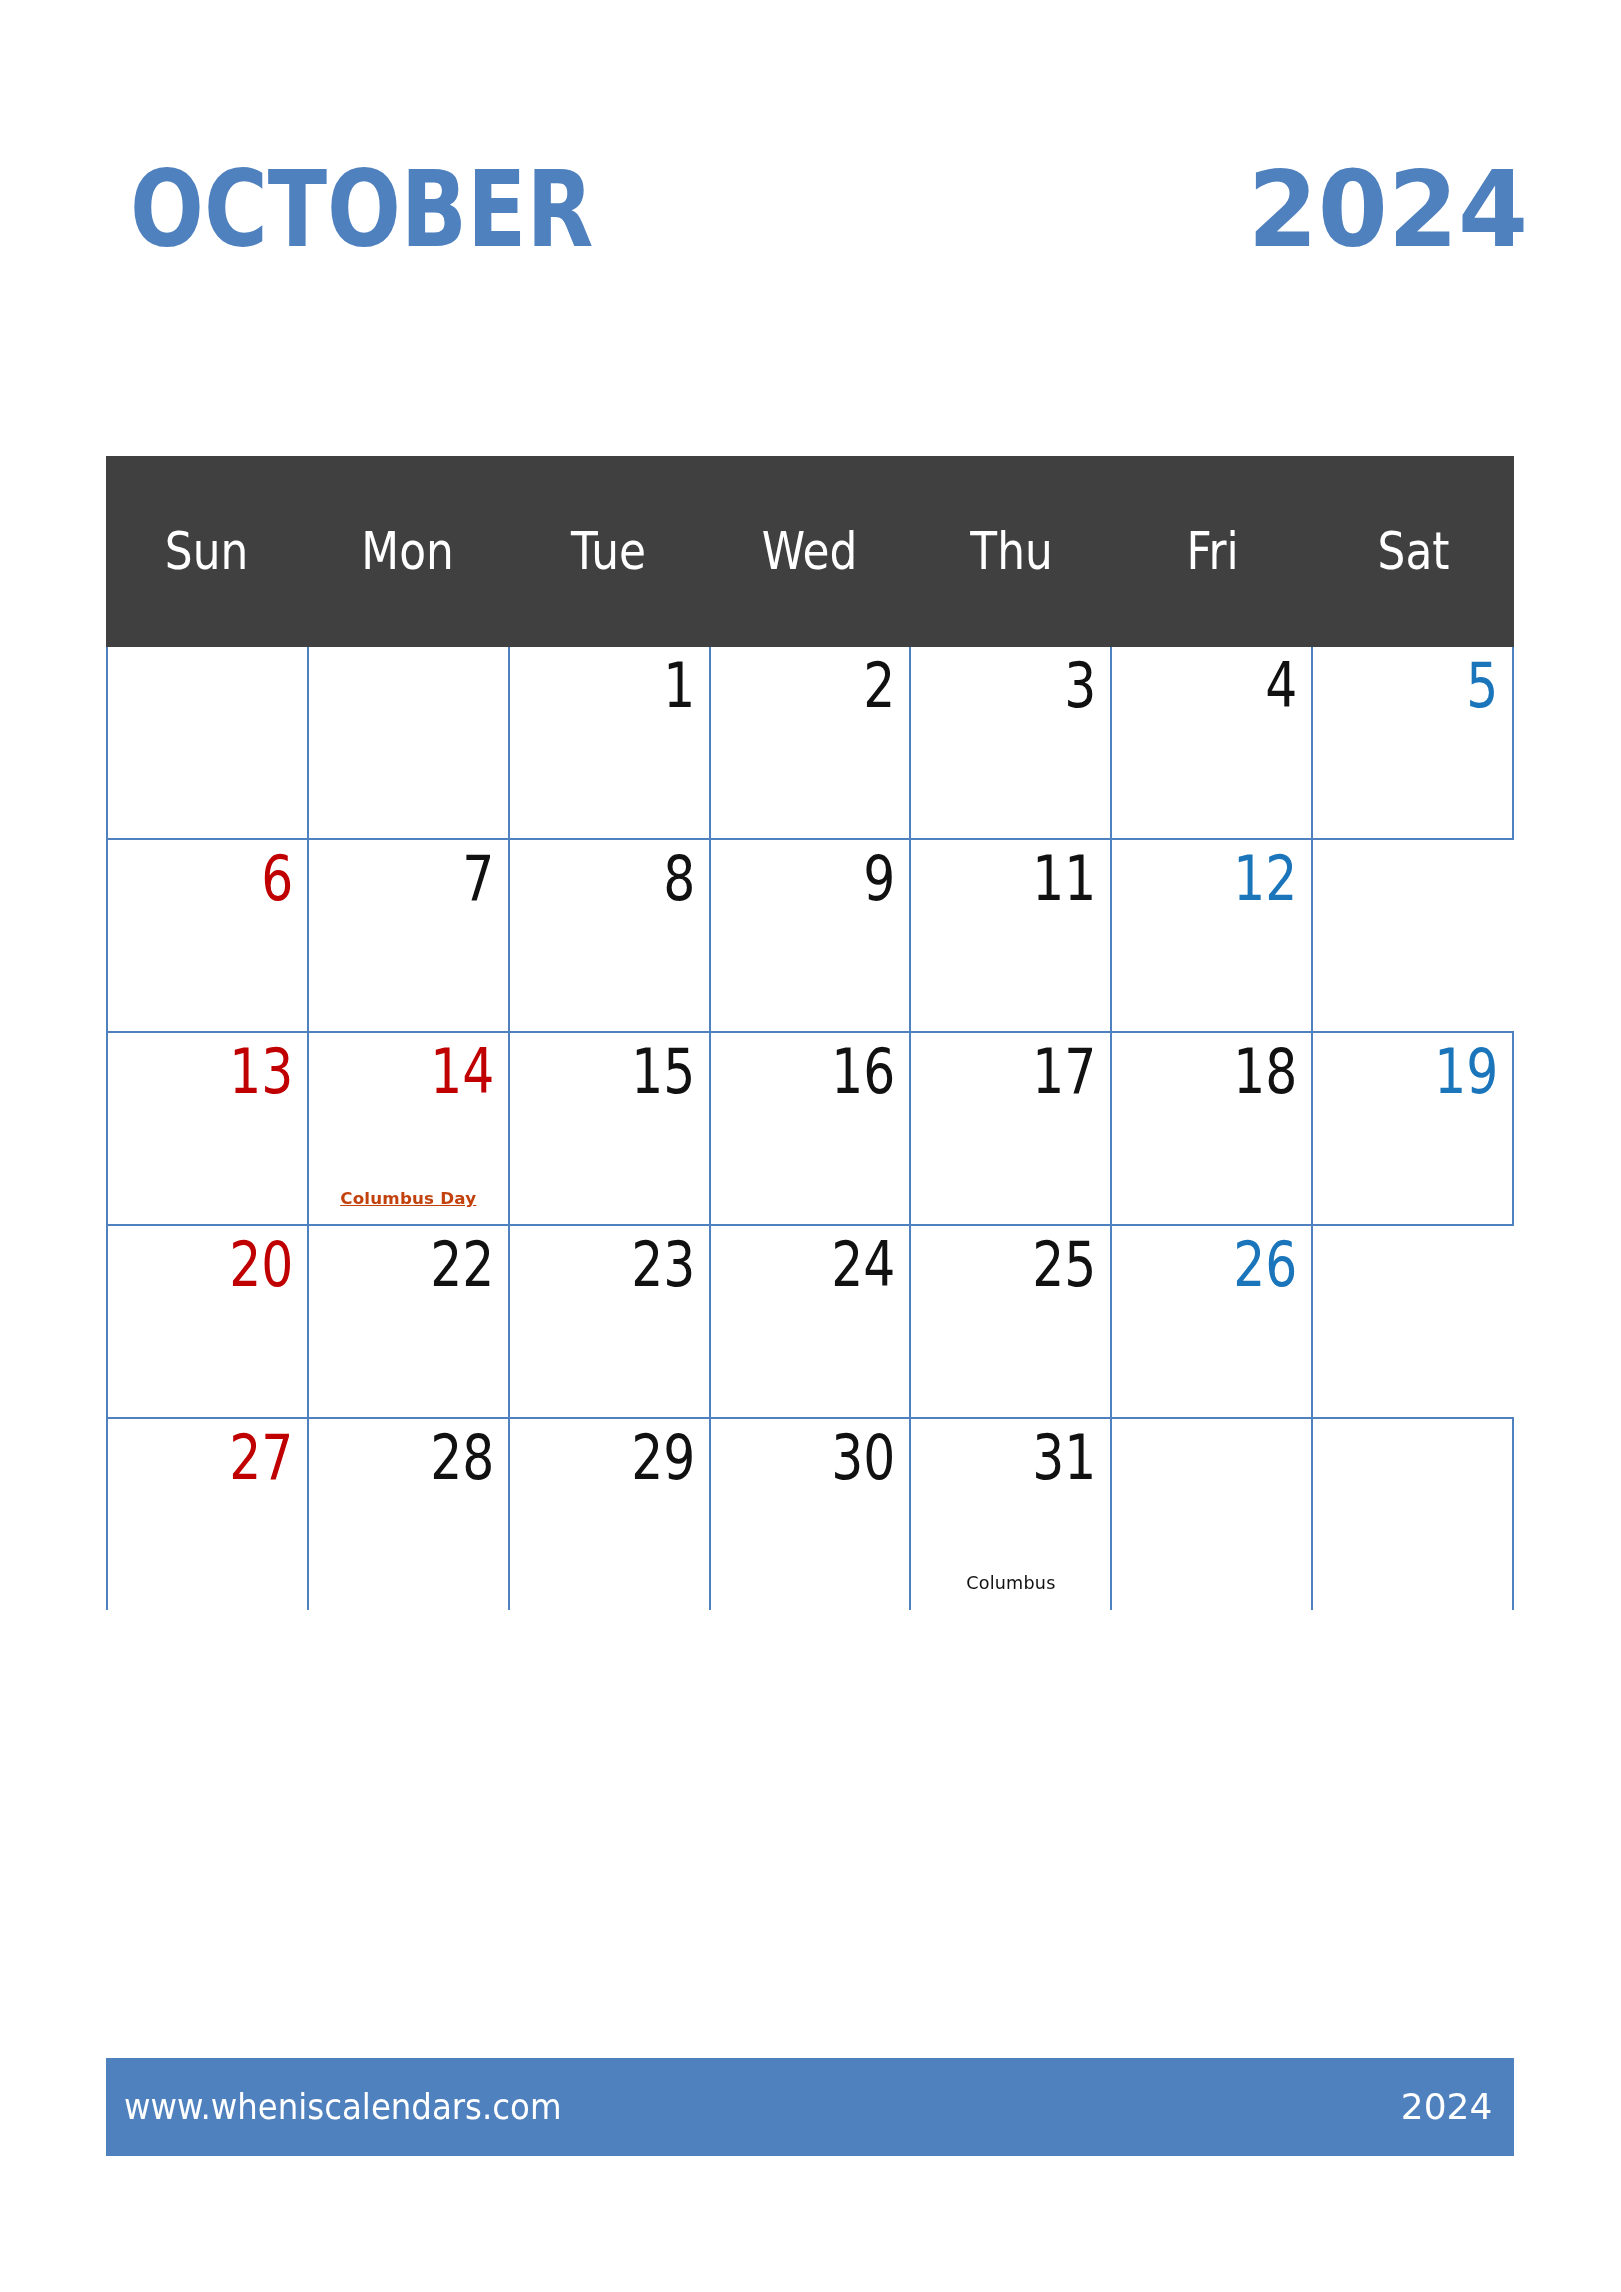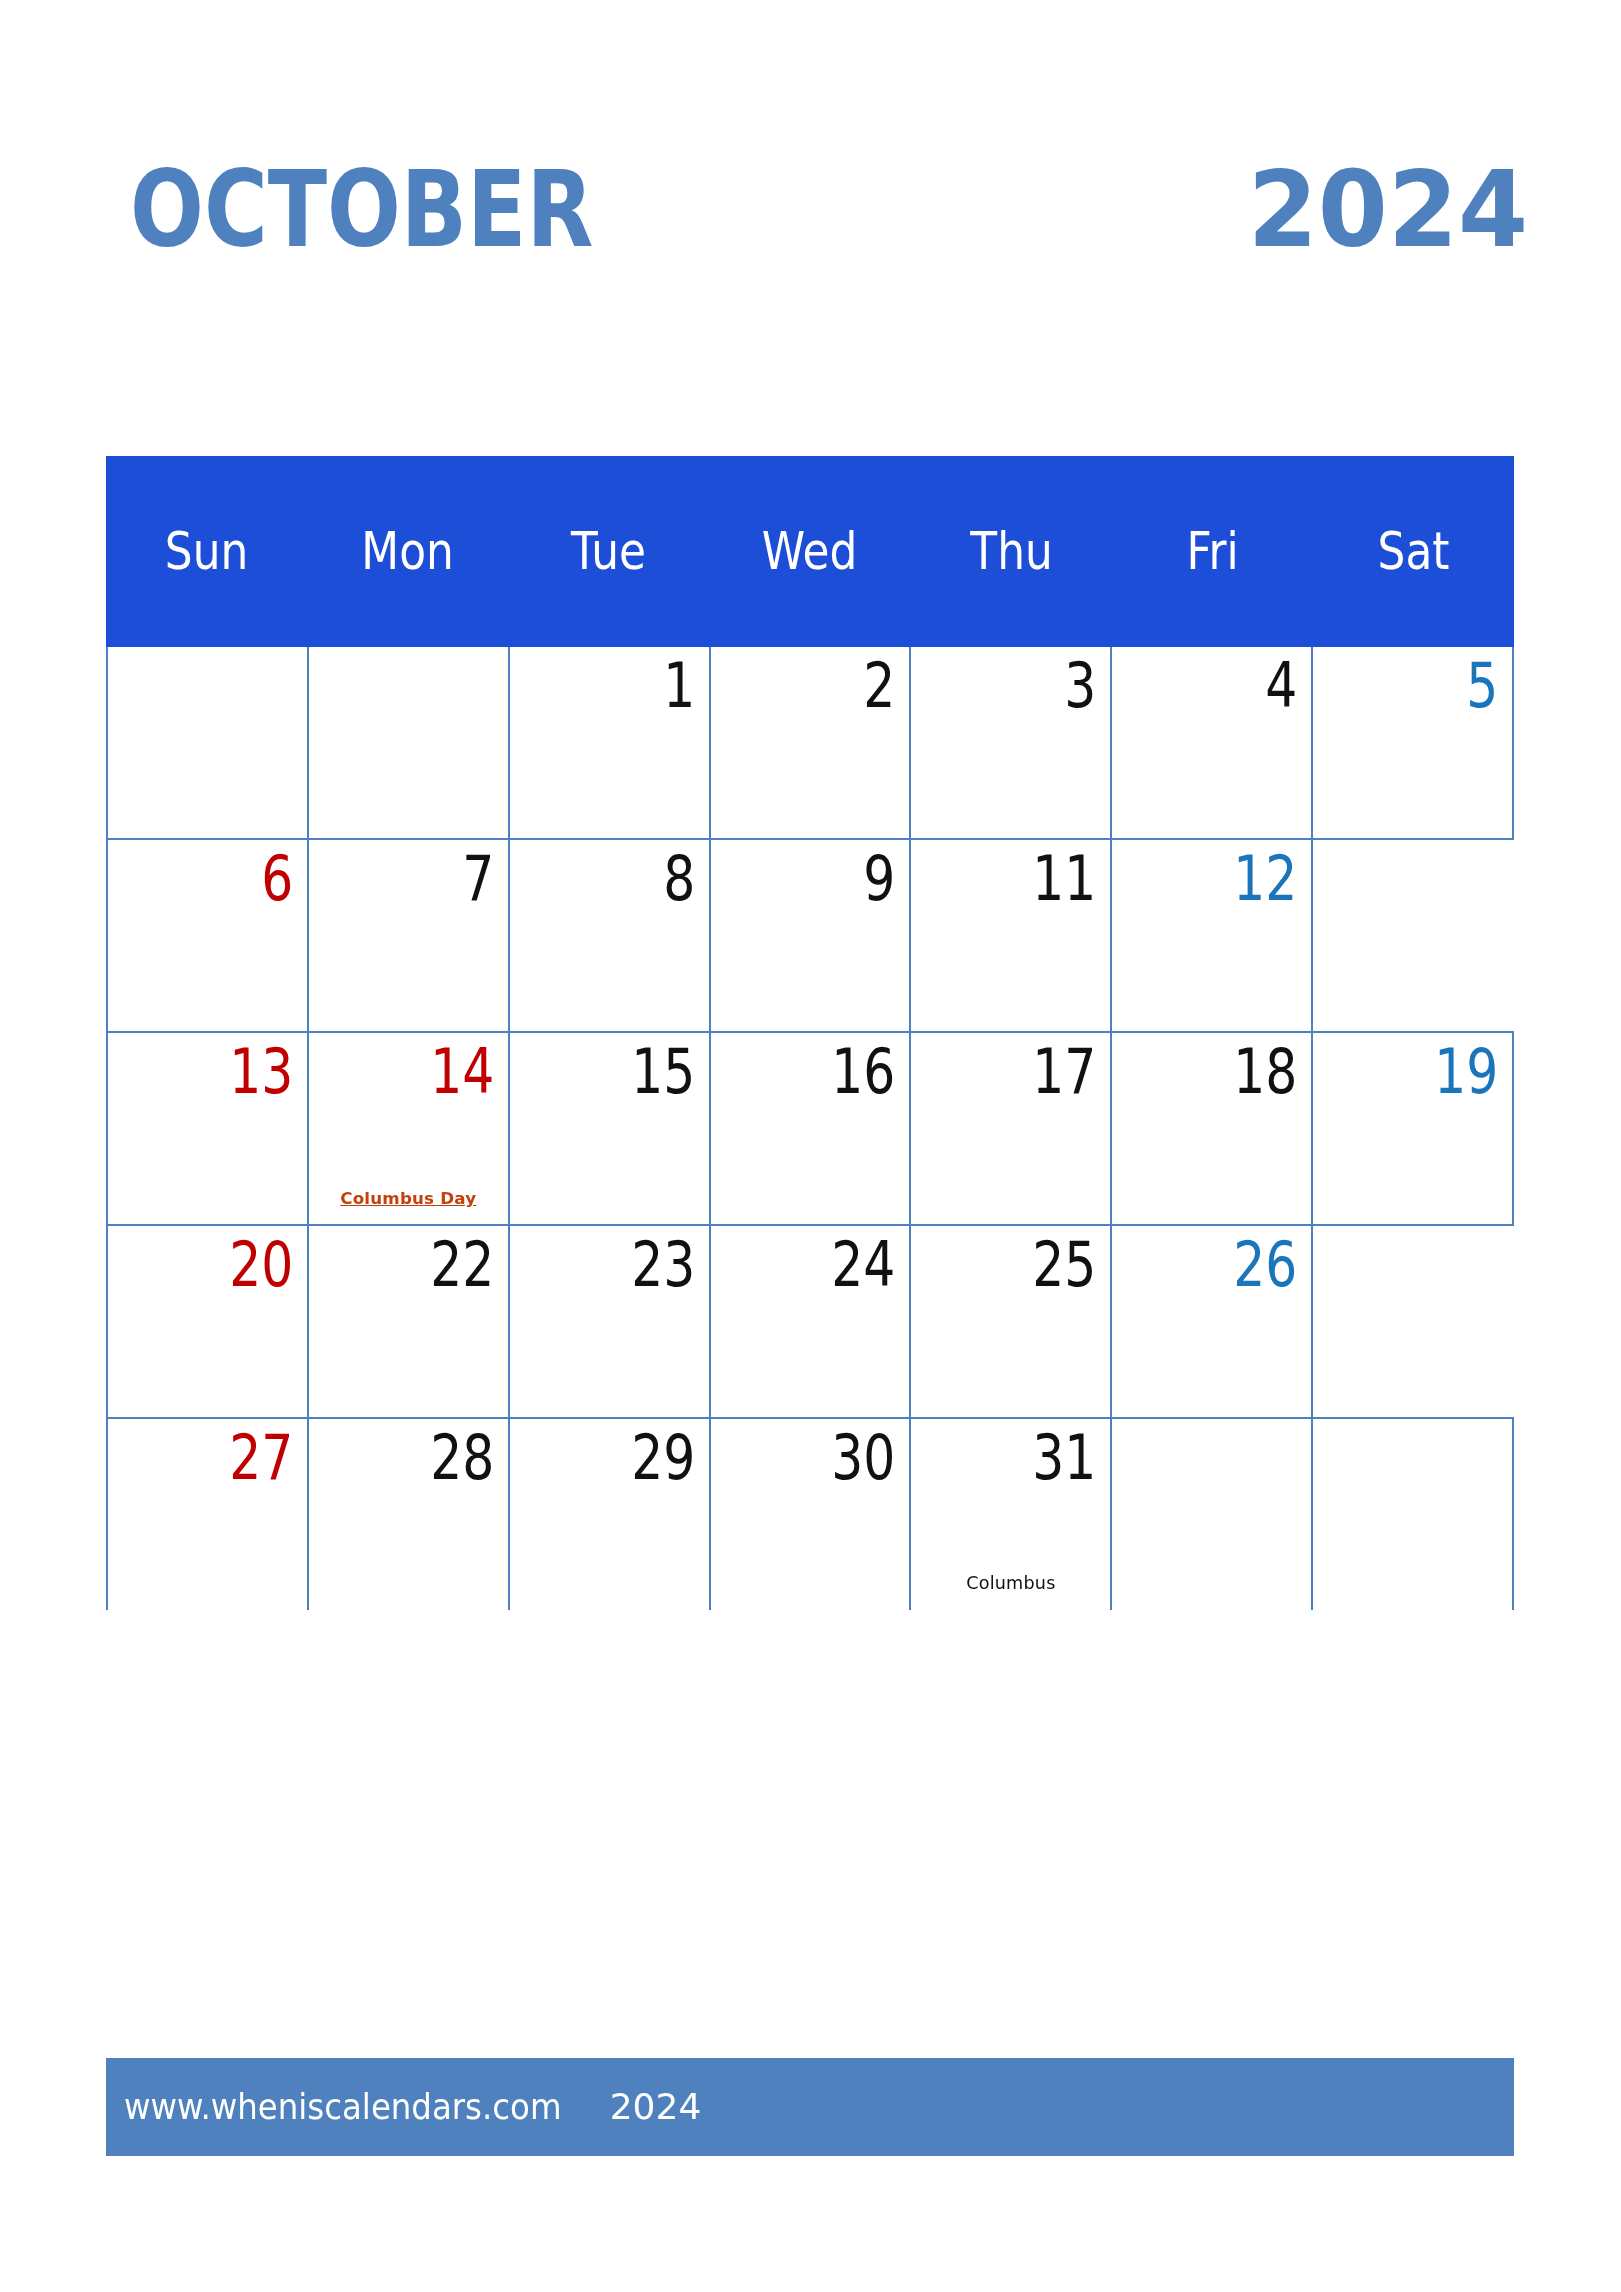--- a/index.html
+++ b/index.html
@@ -62,21 +62,21 @@
     position: absolute;
     left: 106px;
     top: 456px;
     width: 1408px;
   }
 
   
   .weekday-header {
     display: grid;
     grid-template-columns: repeat(7, 1fr);
-    background: #1d4ed8;
+    background: #404040;
     height: 191px;
   }
   .weekday-cell {
     display: flex;
     align-items: center;
     justify-content: center;
     color: #ffffff;
     font-family: "DejaVu Sans", sans-serif;
     font-weight: 400;
     font-size: 51px;
@@ -138,20 +138,21 @@
   
   .footer {
     position: absolute;
     left: 106px;
     top: 2058px;
     width: 1408px;
     height: 98px;
     background: #4E81BE;
     display: flex;
     align-items: center;
+    justify-content: space-between;
     box-sizing: border-box;
     padding: 0 21.6px 0 17.6px;
   }
   .footer-url {
     color: #ffffff;
     font-family: "DejaVu Sans", sans-serif;
     font-weight: 400;
     font-size: 36px;
     line-height: 1;
     transform: scaleX(0.90);

